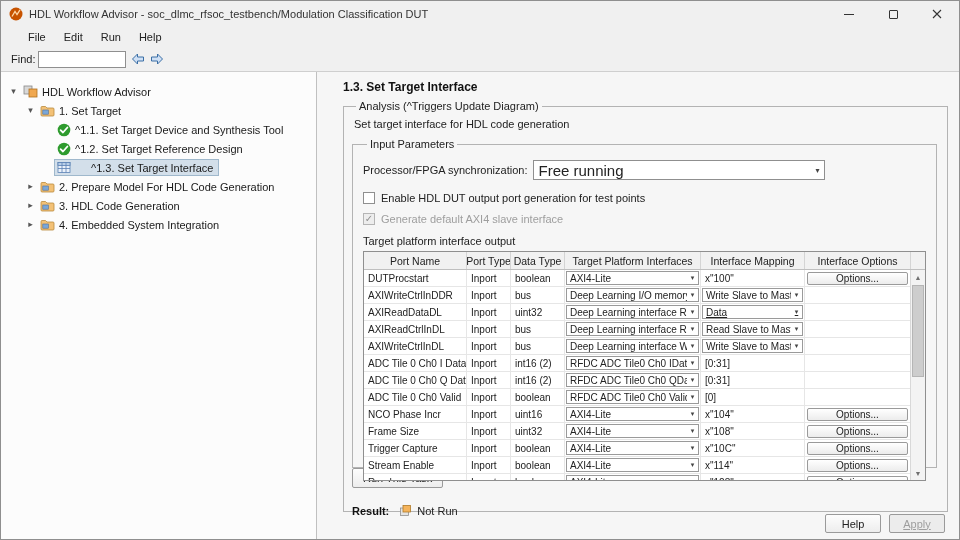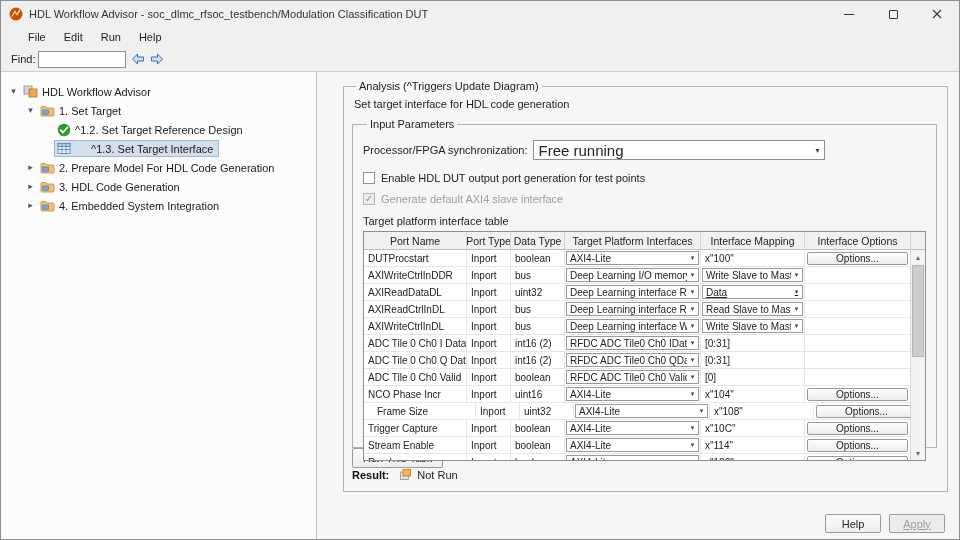--- a/index.html
+++ b/index.html
@@ -70,21 +70,21 @@
   .cell-combo .combo-arrow{width:11px;font-size:7px;}
   .opt-cell{padding:1px 2px;}
   .cell-btn{flex:1;height:13px;font:10px "Liberation Sans",sans-serif;background:linear-gradient(#ffffff,#ececec);border:1px solid #9a9a9a;border-radius:2px;color:#222;}
   .vscroll{position:absolute;top:18px;right:0;bottom:0;width:15px;background:#f3f3f3;border-left:1px solid #d8d8d8;}
   .vthumb{position:absolute;top:15px;left:1px;right:1px;height:92px;background:#cdcdcd;border:1px solid #b5b5b5;}
   .varrow{position:absolute;left:0;right:0;height:14px;display:flex;align-items:center;justify-content:center;font-size:7px;color:#707070;}
   .varrow.up{top:0;}
   .varrow.down{bottom:0;}
 
   .run-btn{margin-top:0;height:20px;padding:0 10px;font:11px "Liberation Sans",sans-serif;background:linear-gradient(#fdfdfd,#ededed);border:1px solid #9a9a9a;border-radius:2px;color:#222;}
-  .result-row{display:flex;align-items:flex-end;margin-top:0;}
+  .result-row{display:flex;align-items:flex-end;margin-top:16px;}
   .result-label{font-size:11px;font-weight:bold;margin-right:10px;color:#111;}
   .result-icon{display:flex;margin-right:5px;}
   .result-value{font-size:11px;color:#222;}
 
   .bottom-buttons{position:absolute;right:14px;bottom:6px;display:flex;gap:8px;}
   .dlg-btn{width:56px;height:19px;font:11px "Liberation Sans",sans-serif;background:linear-gradient(#fdfdfd,#ededed);border:1px solid #9a9a9a;border-radius:2px;color:#222;}
   .dlg-btn.disabled{color:#9e9e9e;background:#ececec;text-decoration:underline;}
 </style>
 </head>
 <body>
@@ -165,20 +165,32 @@
         </div>
         <div class="tree-row" style="padding-left: 40px;">
           <span class="expander"></span>
           <span class="row-body">
             <span class="tree-icon">
               <svg width="14" height="14" viewBox="0 0 14 14">
                 <circle cx="7" cy="7" r="6.3" fill="#2e9b2e"></circle>
                 <path d="M3.6 7.2 L6 9.5 L10.4 4.5" stroke="#fff" stroke-width="1.8" fill="none" stroke-linecap="round" stroke-linejoin="round"></path>
               </svg>
             </span>
+            <span class="tree-label">^1.1. Set Target Device and Synthesis Tool</span>
+          </span>
+        </div>
+        <div class="tree-row" style="padding-left: 40px;">
+          <span class="expander"></span>
+          <span class="row-body">
+            <span class="tree-icon">
+              <svg width="14" height="14" viewBox="0 0 14 14">
+                <circle cx="7" cy="7" r="6.3" fill="#2e9b2e"></circle>
+                <path d="M3.6 7.2 L6 9.5 L10.4 4.5" stroke="#fff" stroke-width="1.8" fill="none" stroke-linecap="round" stroke-linejoin="round"></path>
+              </svg>
+            </span>
             <span class="tree-label">^1.2. Set Target Reference Design</span>
           </span>
         </div>
         <div class="tree-row" style="padding-left: 40px;">
           <span class="expander"></span>
           <span class="row-body selected">
             <span class="tree-icon">
               <svg width="14" height="13" viewBox="0 0 14 13">
                 <rect x="1" y="1.5" width="12" height="10" fill="#eaf1fa" stroke="#5b82b5" stroke-width="0.8"></rect>
                 <rect x="1" y="1.5" width="12" height="3" fill="#b9cfe8" stroke="#5b82b5" stroke-width="0.8"></rect>
@@ -220,20 +232,21 @@
                 <path d="M1 3.5 Q1 2.5 2 2.5 L5.5 2.5 L7 4 L13 4 Q14 4 14 5 L14 11 Q14 12 13 12 L2 12 Q1 12 1 11 Z" fill="#f3c176" stroke="#b98a3e" stroke-width="0.8"></path>
                 <rect x="2.8" y="6" width="5.5" height="4.2" fill="#7aa7d8" stroke="#4a6f9e" stroke-width="0.6"></rect>
               </svg>
             </span>
             <span class="tree-label">4. Embedded System Integration</span>
           </span>
         </div>
       </div>
 
     <div class="content">
+      <div class="panel-title">1.3. Set Target Interface</div>
 
       <fieldset class="analysis-box">
         <legend>Analysis (^Triggers Update Diagram)</legend>
         <div class="subtitle">Set target interface for HDL code generation</div>
 
         <fieldset class="input-box">
           <legend>Input Parameters</legend>
 
           <div class="param-row">
             <span class="param-label">Processor/FPGA synchronization:</span>
@@ -248,21 +261,21 @@
             <span class="check-label">Enable HDL DUT output port generation for test points</span>
           </div>
 
           <div class="check-row">
             <span class="checkbox disabled">
                 <span class="checkmark">✓</span>
               </span>
             <span class="check-label disabled">Generate default AXI4 slave interface</span>
           </div>
 
-          <div class="table-label">Target platform interface table</div>
+          <div class="table-label">Target platform interface output</div>
 
           <div class="ptable">
             <div class="thead">
                 <div class="th" style="width: 103px;">Port Name</div>
                 <div class="th" style="width: 44px;">Port Type</div>
                 <div class="th" style="width: 54px;">Data Type</div>
                 <div class="th" style="width: 136px;">Target Platform Interfaces</div>
                 <div class="th" style="width: 104px;">Interface Mapping</div>
                 <div class="th" style="width: 106px;">Interface Options</div>
               </div>
@@ -402,21 +415,21 @@
                       <span class="combo-text">AXI4-Lite</span>
                       <span class="combo-arrow">▾</span>
                     </div>
                   </div>
                   <div class="td" style="width: 104px;">x"104"</div>
                   <div class="td opt-cell" style="width: 106px;">
                     <button class="cell-btn">Options...</button>
                   </div>
                 </div>
                 <div class="tr">
-                  <div class="td" style="width: 103px; margin-left: 9px;">Frame Size</div>
+                  <div class="td" style="width: 103px;">Frame Size</div>
                   <div class="td" style="width: 44px;">Inport</div>
                   <div class="td" style="width: 54px;">uint32</div>
                   <div class="td combo-cell" style="width: 136px;">
                     <div class="cell-combo">
                       <span class="combo-text">AXI4-Lite</span>
                       <span class="combo-arrow">▾</span>
                     </div>
                   </div>
                   <div class="td" style="width: 104px;">x"108"</div>
                   <div class="td opt-cell" style="width: 106px;">

